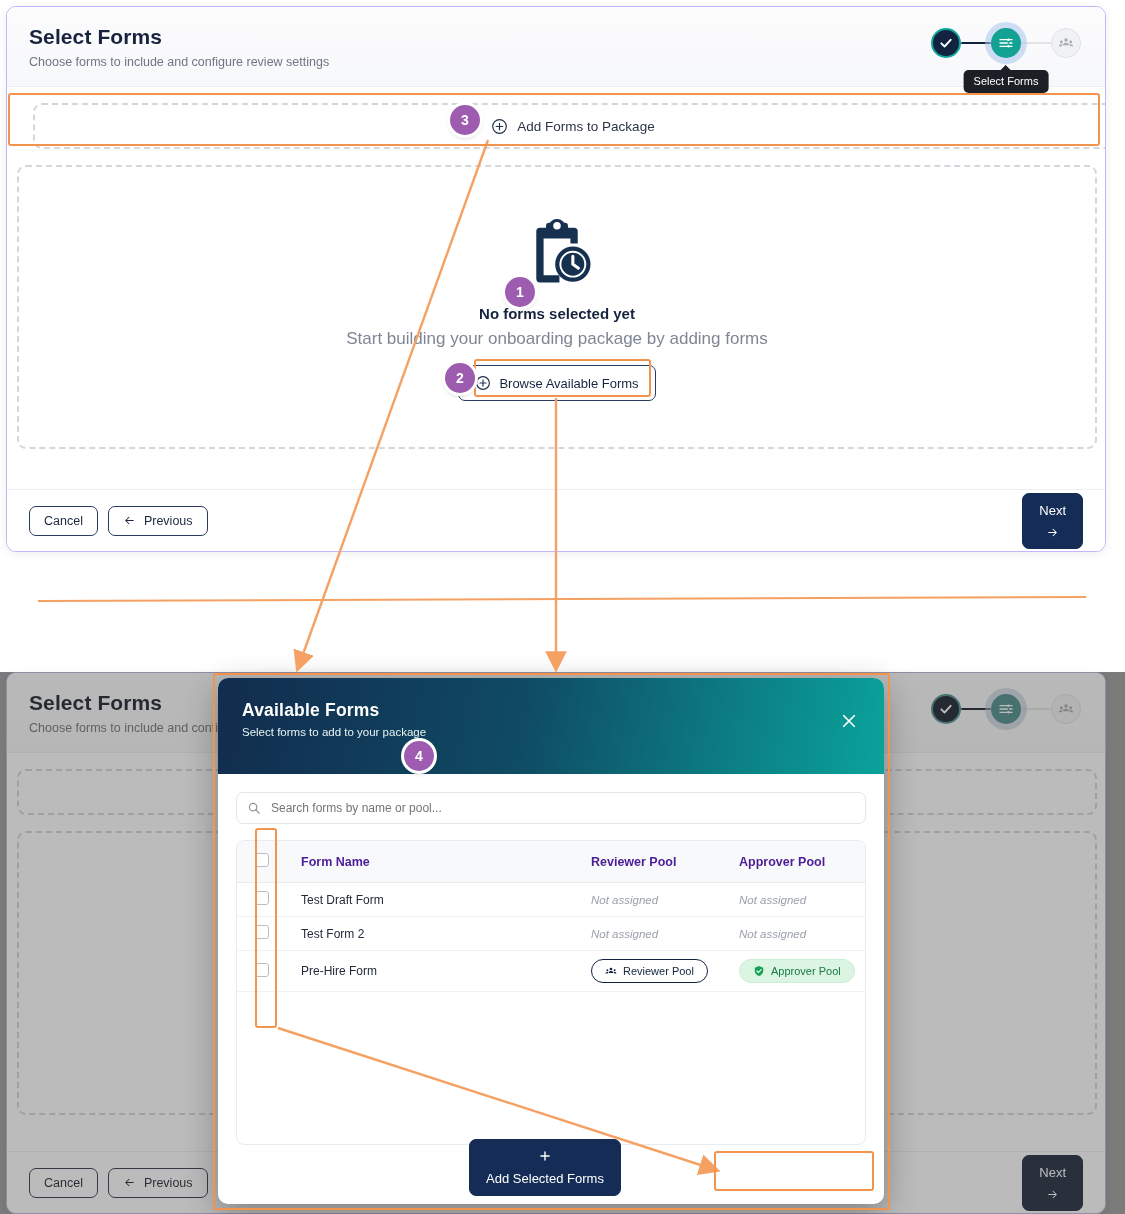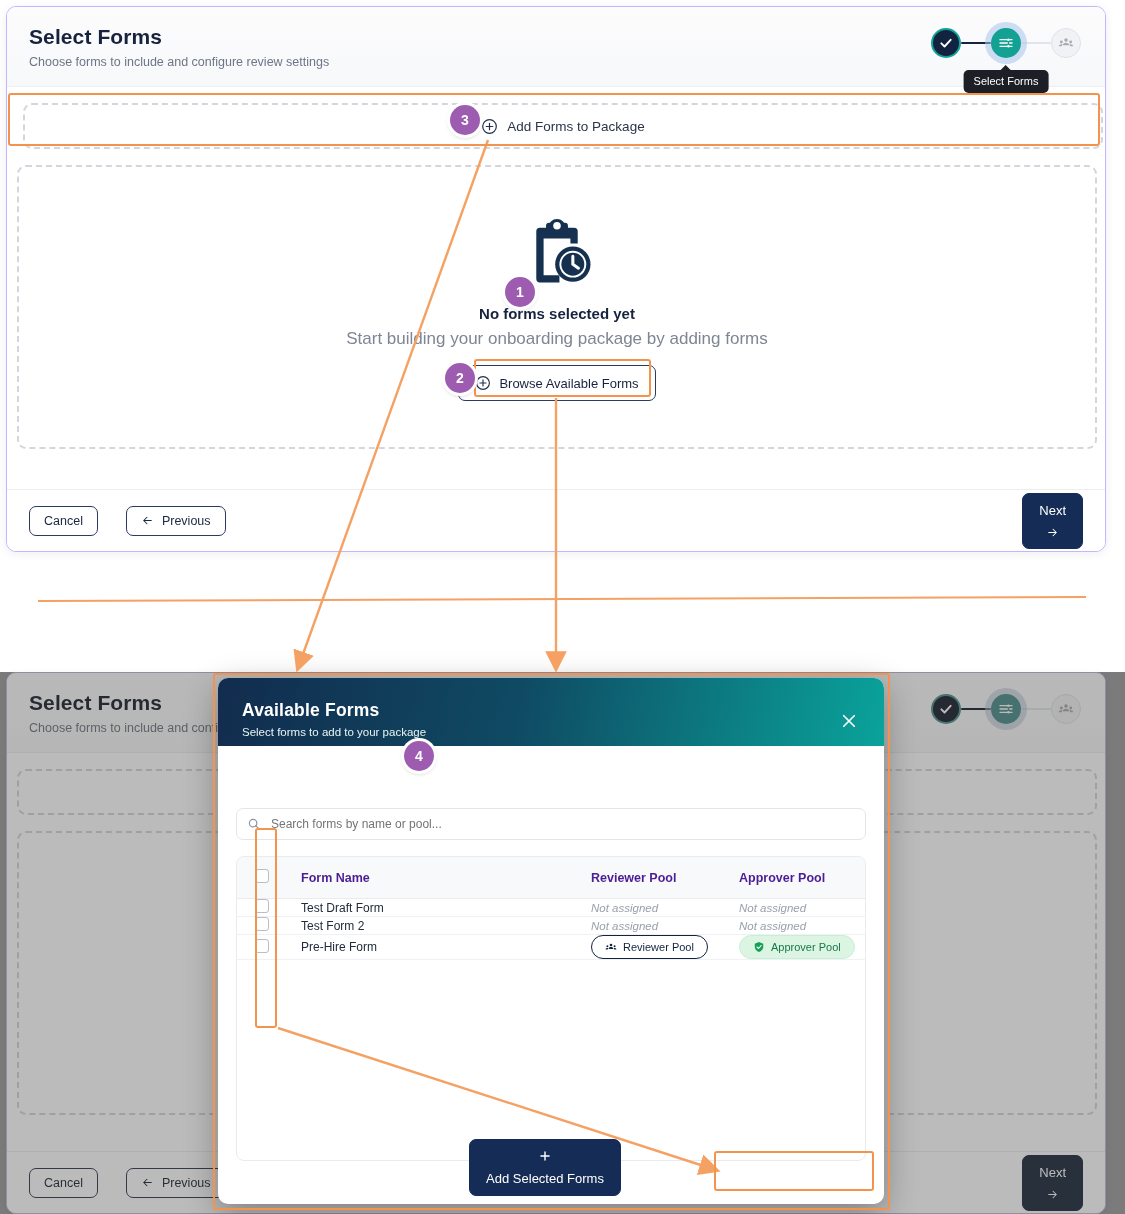--- a/index.html
+++ b/index.html
@@ -102,72 +102,72 @@
     background:#152d56; border:1px solid #152d56; color:#ffffff;
     padding:9px 16px; font-weight:500;flex-direction:column;
   }
 
   
   .panel-foot {
     position:absolute; left:0; right:0; bottom:0; height:62px;
     border-top:1px solid #eceef2; background:#fff;
     display:flex; align-items:center; padding:0 22px;
   }
-  .foot-left { display:flex; gap:28px; }
+  .foot-left { display:flex; gap:10px; }
   .foot-right { margin-left:auto; }
 
   
   #lower-panel-wrap {
     position:absolute; left:0; top:672px; width:1100px; height:542px;
   }
   #scrim {
     position:absolute; left:0; top:672px; width:1125px; height:542px;
     background:#7b7b7b;
   }
   .dimmed { filter:grayscale(.55) brightness(.78) contrast(.92); opacity:.92; }
 
   
   #modal {
     position:absolute; left:218px; top:678px; width:666px; height:526px;
     background:#ffffff; border-radius:10px; overflow:hidden;
     box-shadow:0 10px 34px rgba(0,0,0,.32);
   }
   .modal-head {
-    height:68px;
+    height:96px;
     background:linear-gradient(100deg,#122c4e 0%, #0f4a63 45%, #0aa39b 100%);
     padding:22px 24px 16px 24px; position:relative; color:#fff;
   }
   .modal-title { font-size:17.5px; font-weight:bold; margin:0 0 5px 0; letter-spacing:.2px; }
   .modal-sub { font-size:11.5px; margin:0; color:#e8f4f4; }
   .modal-close {
     position:absolute; right:22px; top:30px;
     width:26px; height:26px; display:flex; align-items:center; justify-content:center;
     cursor:pointer;
   }
-  .modal-body { padding:18px 18px 0 18px;margin-top:44px; }
+  .modal-body { padding:18px 18px 0 18px; }
   .search-wrap {
     position:relative; height:32px;
     border:1px solid #e3e5ea; border-radius:7px; background:#fff;
     display:flex; align-items:center; padding:0 10px; gap:8px;
   }
   .search-input {
     border:none; outline:none; font-size:12px; color:#8d949f;
     font-family:"Liberation Sans", sans-serif; flex:1; background:transparent;
   }
   .table-card {
     margin-top:16px; border:1px solid #e9ebef; border-radius:8px;
     overflow:hidden; height:305px; background:#fff;
   }
   table.forms { width:100%; border-collapse:collapse; table-layout:fixed; }
   table.forms th {
     background:#f8f9fb; text-align:left; font-size:12.5px; color:#4c1d95;
     font-weight:bold; padding:12px 8px; border-bottom:1px solid #e9ebef;
   }
   table.forms td {
-    padding:0 8px; font-size:12px; color:#222b3c;
+    padding:8px 8px; font-size:12px; color:#222b3c;
     border-bottom:1px solid #f0f1f4; vertical-align:middle;
   }
   .col-cb { width:56px; padding-left:18px !important; }
   .col-name { width:290px; }
   .col-rev { width:148px; }
   .col-app { width:auto; }
   .na { color:#9aa0ab; font-style:italic; font-size:11.5px; }
   .cb {
     width:14px; height:14px; border:1.4px solid #b9bdc6; border-radius:3px;
     background:#fff; display:inline-block;
@@ -236,21 +236,21 @@
             <circle cx="5" cy="10.5" r="2.1"></circle>
             <path d="M1.2 17c0-2.1 1.7-3.2 3.8-3.2 .7 0 1.4.1 2 .4-.9.8-1.4 1.8-1.4 2.8z"></path>
             <circle cx="19" cy="10.5" r="2.1"></circle>
             <path d="M22.8 17c0-2.1-1.7-3.2-3.8-3.2-.7 0-1.4.1-2 .4.9.8 1.4 1.8 1.4 2.8z"></path>
           </g>
         </svg>
       </div>
     </div>
   </div>
 
-  <div class="dashzone addforms-bar" id="addbar" style="position:absolute; left:16px; top:96px; width:1080px; height:46px;">
+  <div class="dashzone addforms-bar" id="addbar" style="position:absolute; left:26px; top:96px; width:1080px; height:46px;">
     <span style="display:flex;">
       <svg width="17" height="17" viewBox="0 0 24 24">
         <circle cx="12" cy="12" r="9.6" fill="none" stroke="#22304c" stroke-width="1.7"></circle>
         <path d="M12 7.4 V16.6 M7.4 12 H16.6" stroke="#22304c" stroke-width="1.7" stroke-linecap="round"></path>
       </svg>
     </span>
     <span>Add Forms to Package</span>
   </div>
 
   <div class="dashzone emptystate" style="position:absolute; left:10px; top:158px; width:1080px; height:284px;">

